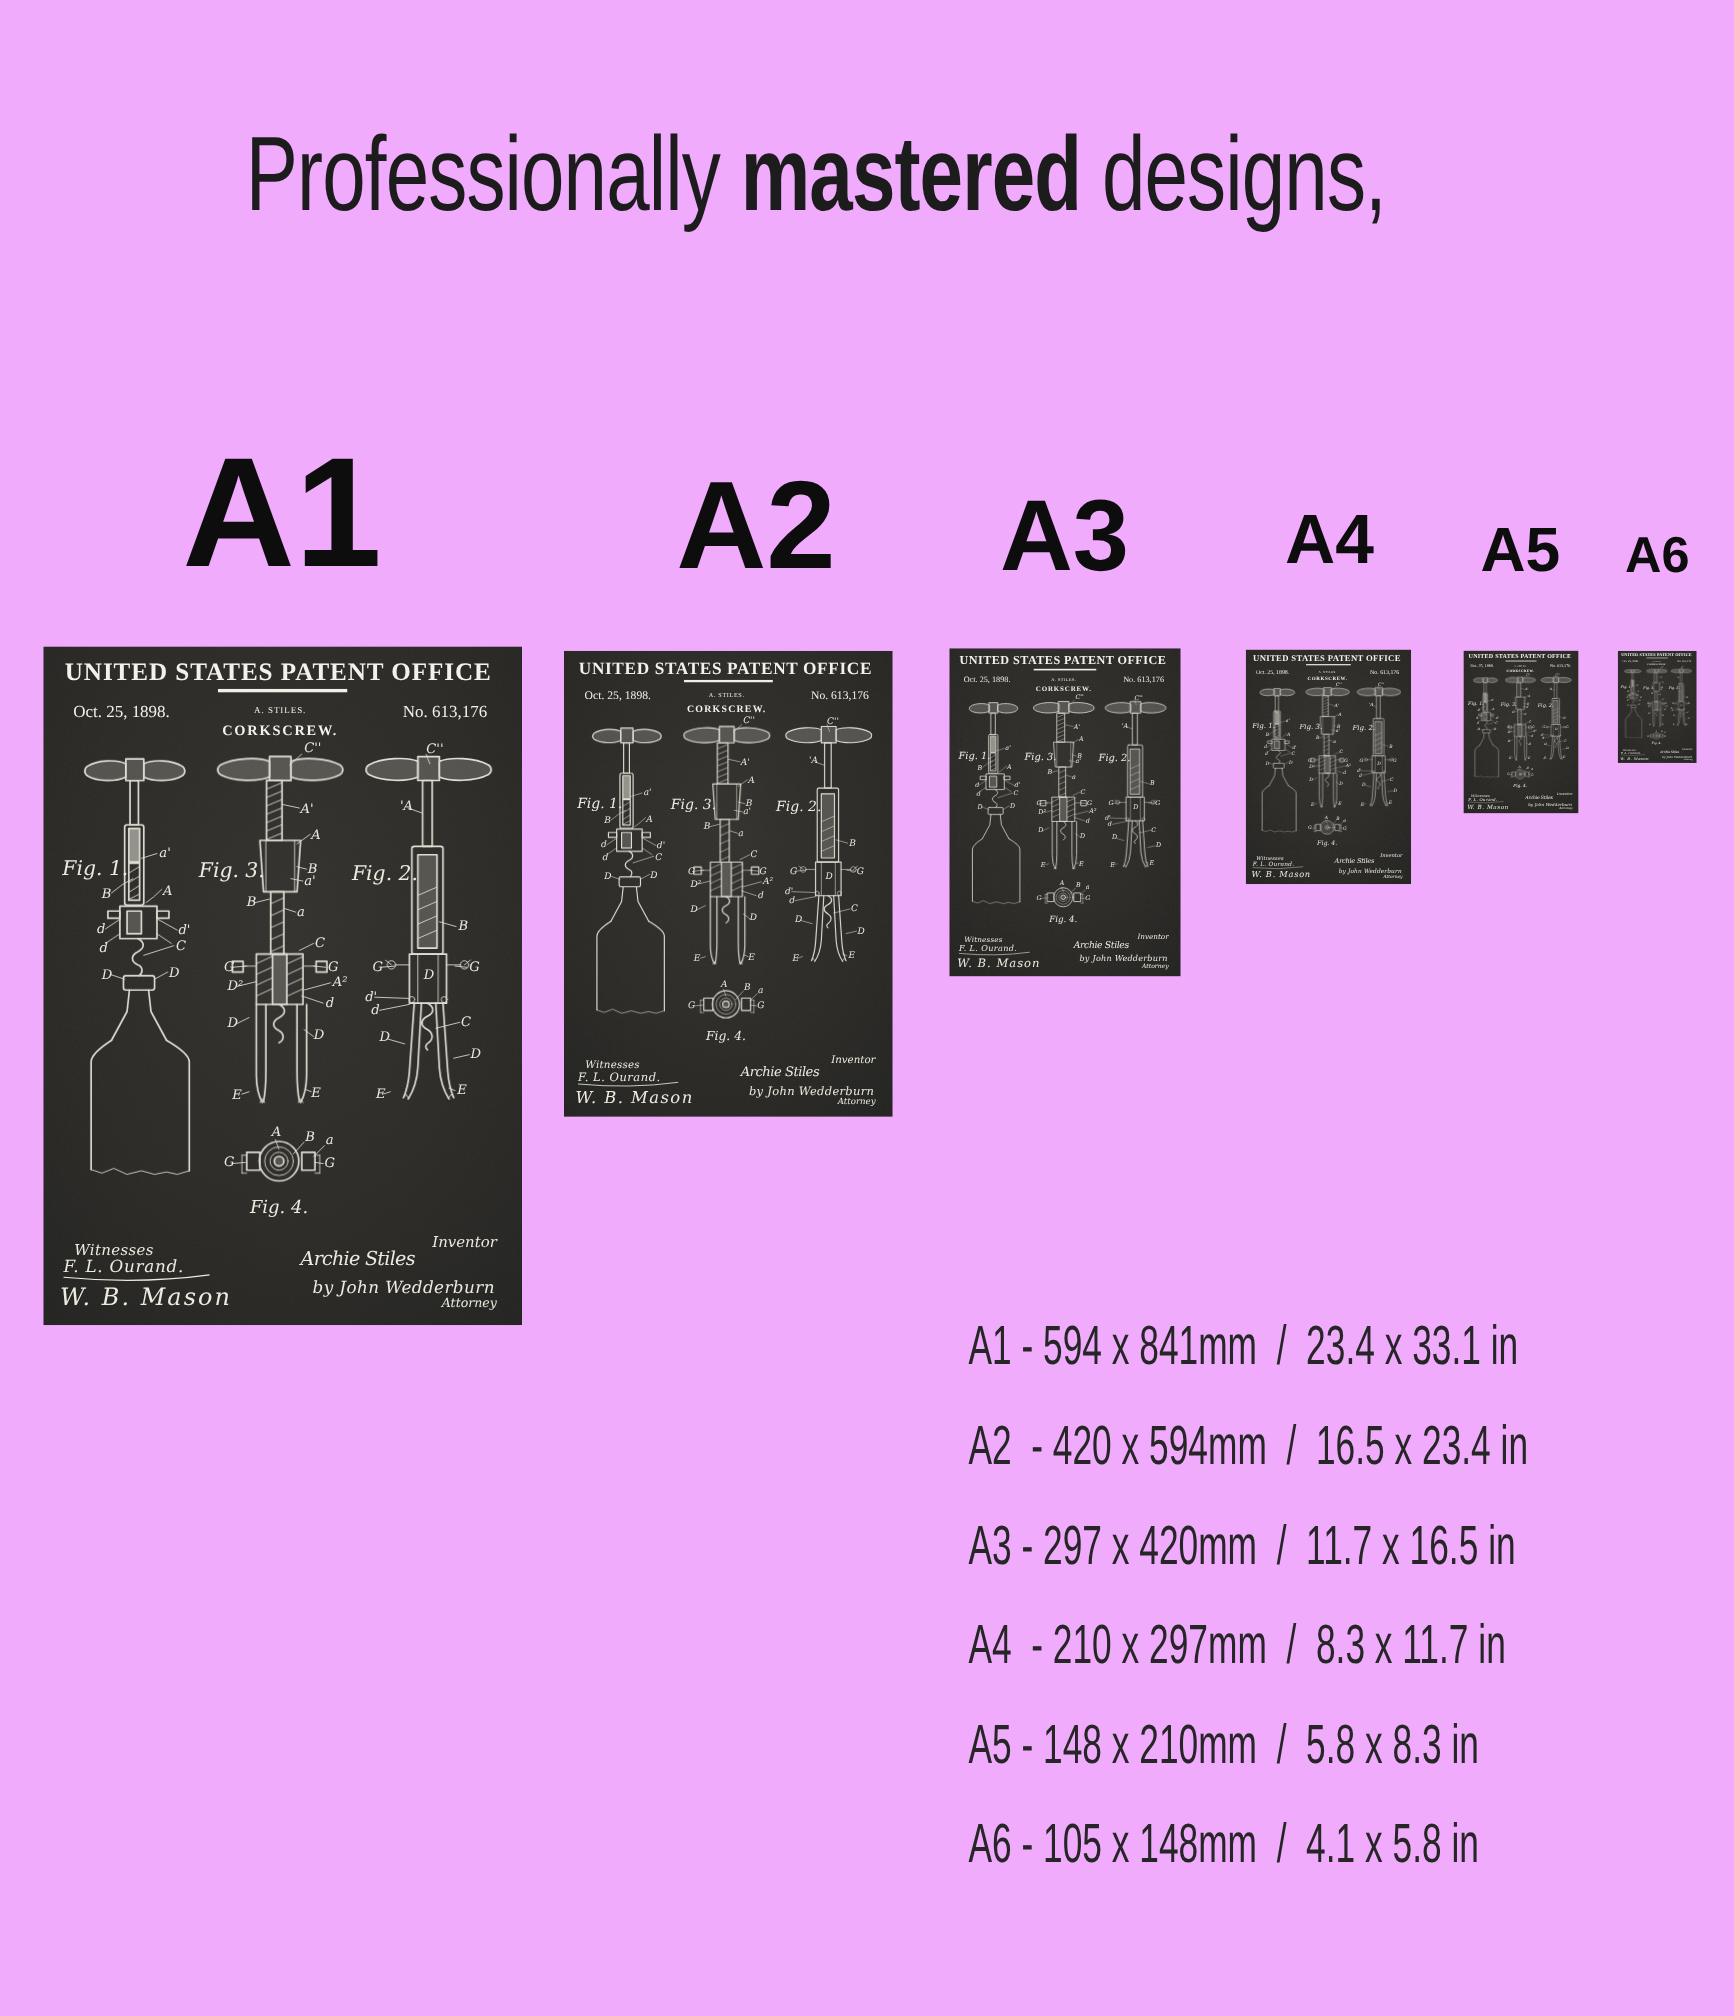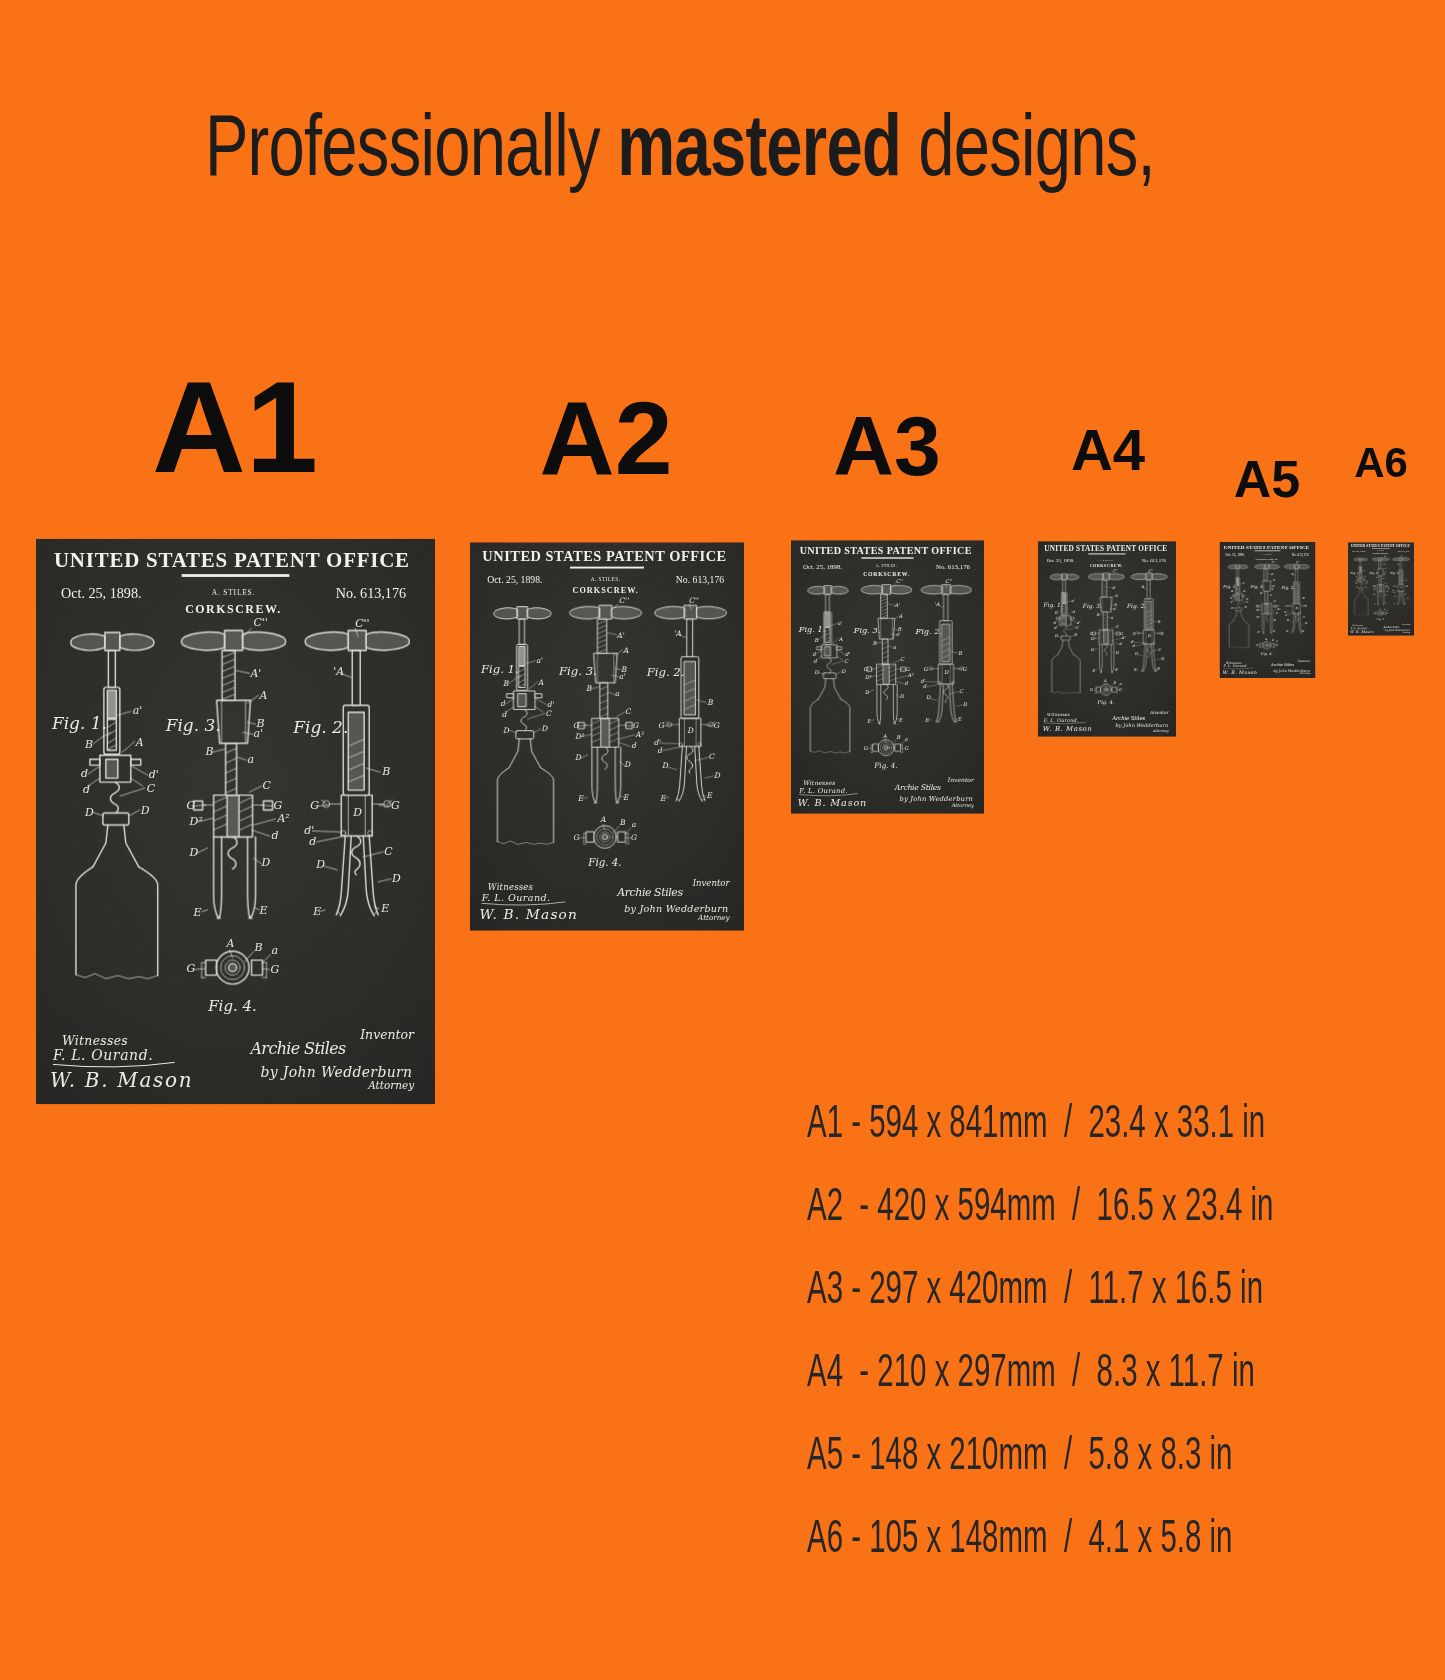--- a/index.html
+++ b/index.html
@@ -1,31 +1,31 @@
 <!DOCTYPE html>
 <html><head>
 <meta charset="utf-8">
 <style>
   html,body{margin:0;padding:0;background:#ffffff;}
-  .page{position:relative;width:1445px;height:1680px;background:#f97316;overflow:hidden;
+  .page{position:relative;width:1445px;height:1680px;background:#f0abfc;overflow:hidden;
         font-family:"Liberation Sans",sans-serif;color:#1c1c1c;}
 
   
   .title-block{position:absolute;left:0;top:96px;width:1360px;text-align:center;}
   .title-line{font-size:88px;line-height:97px;font-weight:400;letter-spacing:-1px;white-space:pre;}
   .title-line .squeeze{display:inline-block;transform:scaleX(.74);transform-origin:center top;}
   .title-line b{font-weight:700;}
 
   
   .size-label{position:absolute;transform:translateX(-50%);font-weight:700;line-height:1;color:#0d0d0d;}
   .sl1{left:235px;top:362px;font-size:130px;}
-  .sl2{left:606px;top:386px;font-size:104px;}
+  .sl2{left:630px;top:386px;font-size:104px;}
   .sl3{left:887px;top:404px;font-size:84px;}
   .sl4{left:1108px;top:421px;font-size:58px;}
-  .sl5{left:1267px;top:453px;font-size:52px;}
+  .sl5{left:1267px;top:433px;font-size:52px;}
   .sl6{left:1381px;top:442px;font-size:42px;}
 
   
   .poster{position:absolute;display:block;}
   .p1{left:36px; top:538px;width:399px;height:567px;}
   .p2{left:470px;top:542px;width:274px;height:389px;}
   .p3{left:791px;top:540px;width:193px;height:274px;}
   .p4{left:1038px;top:541px;width:138px;height:196px;}
   .p5{left:1219px;top:542px;width:97px;height:136px;}
   .p6{left:1348px;top:542px;width:66px;height:94px;}

